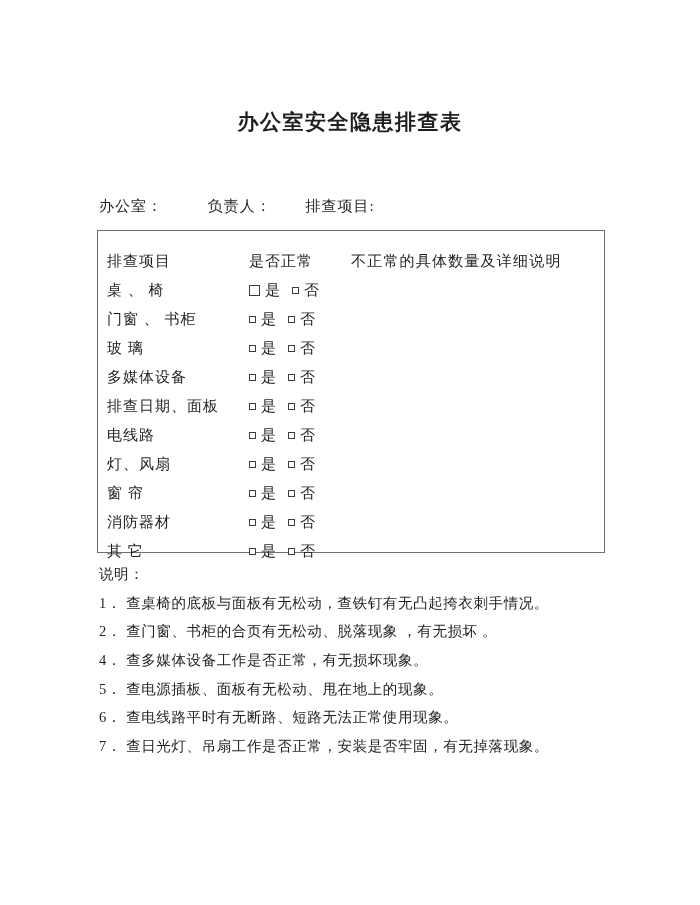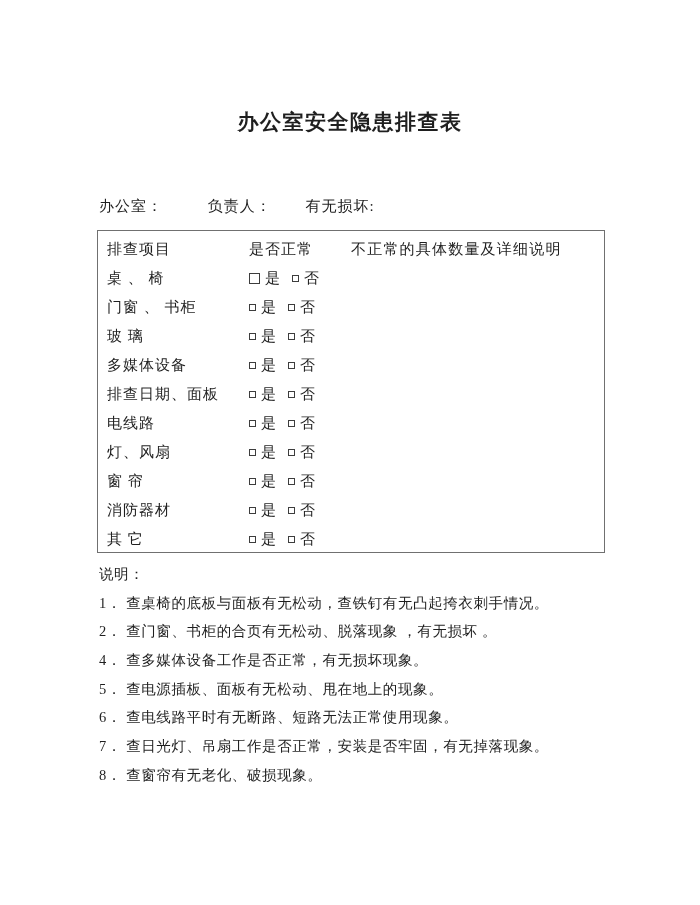--- a/index.html
+++ b/index.html
@@ -29,21 +29,21 @@
   }
   .info-field { display: inline-block; }
   .info-field.office  { margin-right: 40px; }
   .info-field.manager { margin-right: 29px; }
 
   .inspect-table {
     position: absolute;
     top: 230px; left: 97px;
     width: 508px; height: 323px;
     border: 1px solid #707070;
-    padding-top: 4px;
+    padding-top: 16px;
     background: #ffffff;
   }
   .trow {
     display: flex;
     align-items: center;
     height: 29px;
     font-size: 15px;
     letter-spacing: 1px;
   }
   .c1 { width: 151px; padding-left: 9px; }
@@ -77,21 +77,21 @@
 </head>
 <body>
 
 <div class="page">
 
   <div class="title">办公室安全隐患排查表</div>
 
   <div class="info-line">
     <span class="info-field office">办公室：</span>
     <span class="info-field manager">负责人：</span>
-    <span class="info-field date">有无损坏:</span>
+    <span class="info-field date">排查项目:</span>
   </div>
 
   <div class="inspect-table">
 
     <div class="trow">
       <div class="c1">排查项目</div>
       <div class="c2">是否正常</div>
       <div class="c3">不正常的具体数量及详细说明</div>
     </div>
 
@@ -208,16 +208,15 @@
   </div>
 
   <div class="notes">
     <div class="note-line">说明：</div>
     <div class="note-line">1． 查桌椅的底板与面板有无松动，查铁钉有无凸起挎衣刺手情况。</div>
     <div class="note-line">2． 查门窗、书柜的合页有无松动、脱落现象 ，有无损坏 。</div>
     <div class="note-line">4． 查多媒体设备工作是否正常，有无损坏现象。</div>
     <div class="note-line">5． 查电源插板、面板有无松动、甩在地上的现象。</div>
     <div class="note-line">6． 查电线路平时有无断路、短路无法正常使用现象。</div>
     <div class="note-line">7． 查日光灯、吊扇工作是否正常，安装是否牢固，有无掉落现象。</div>
-    <div class="note-line">8． 查窗帘有无老化、破损现象。</div>
   </div>
 
 </div>
 
 </body></html>

